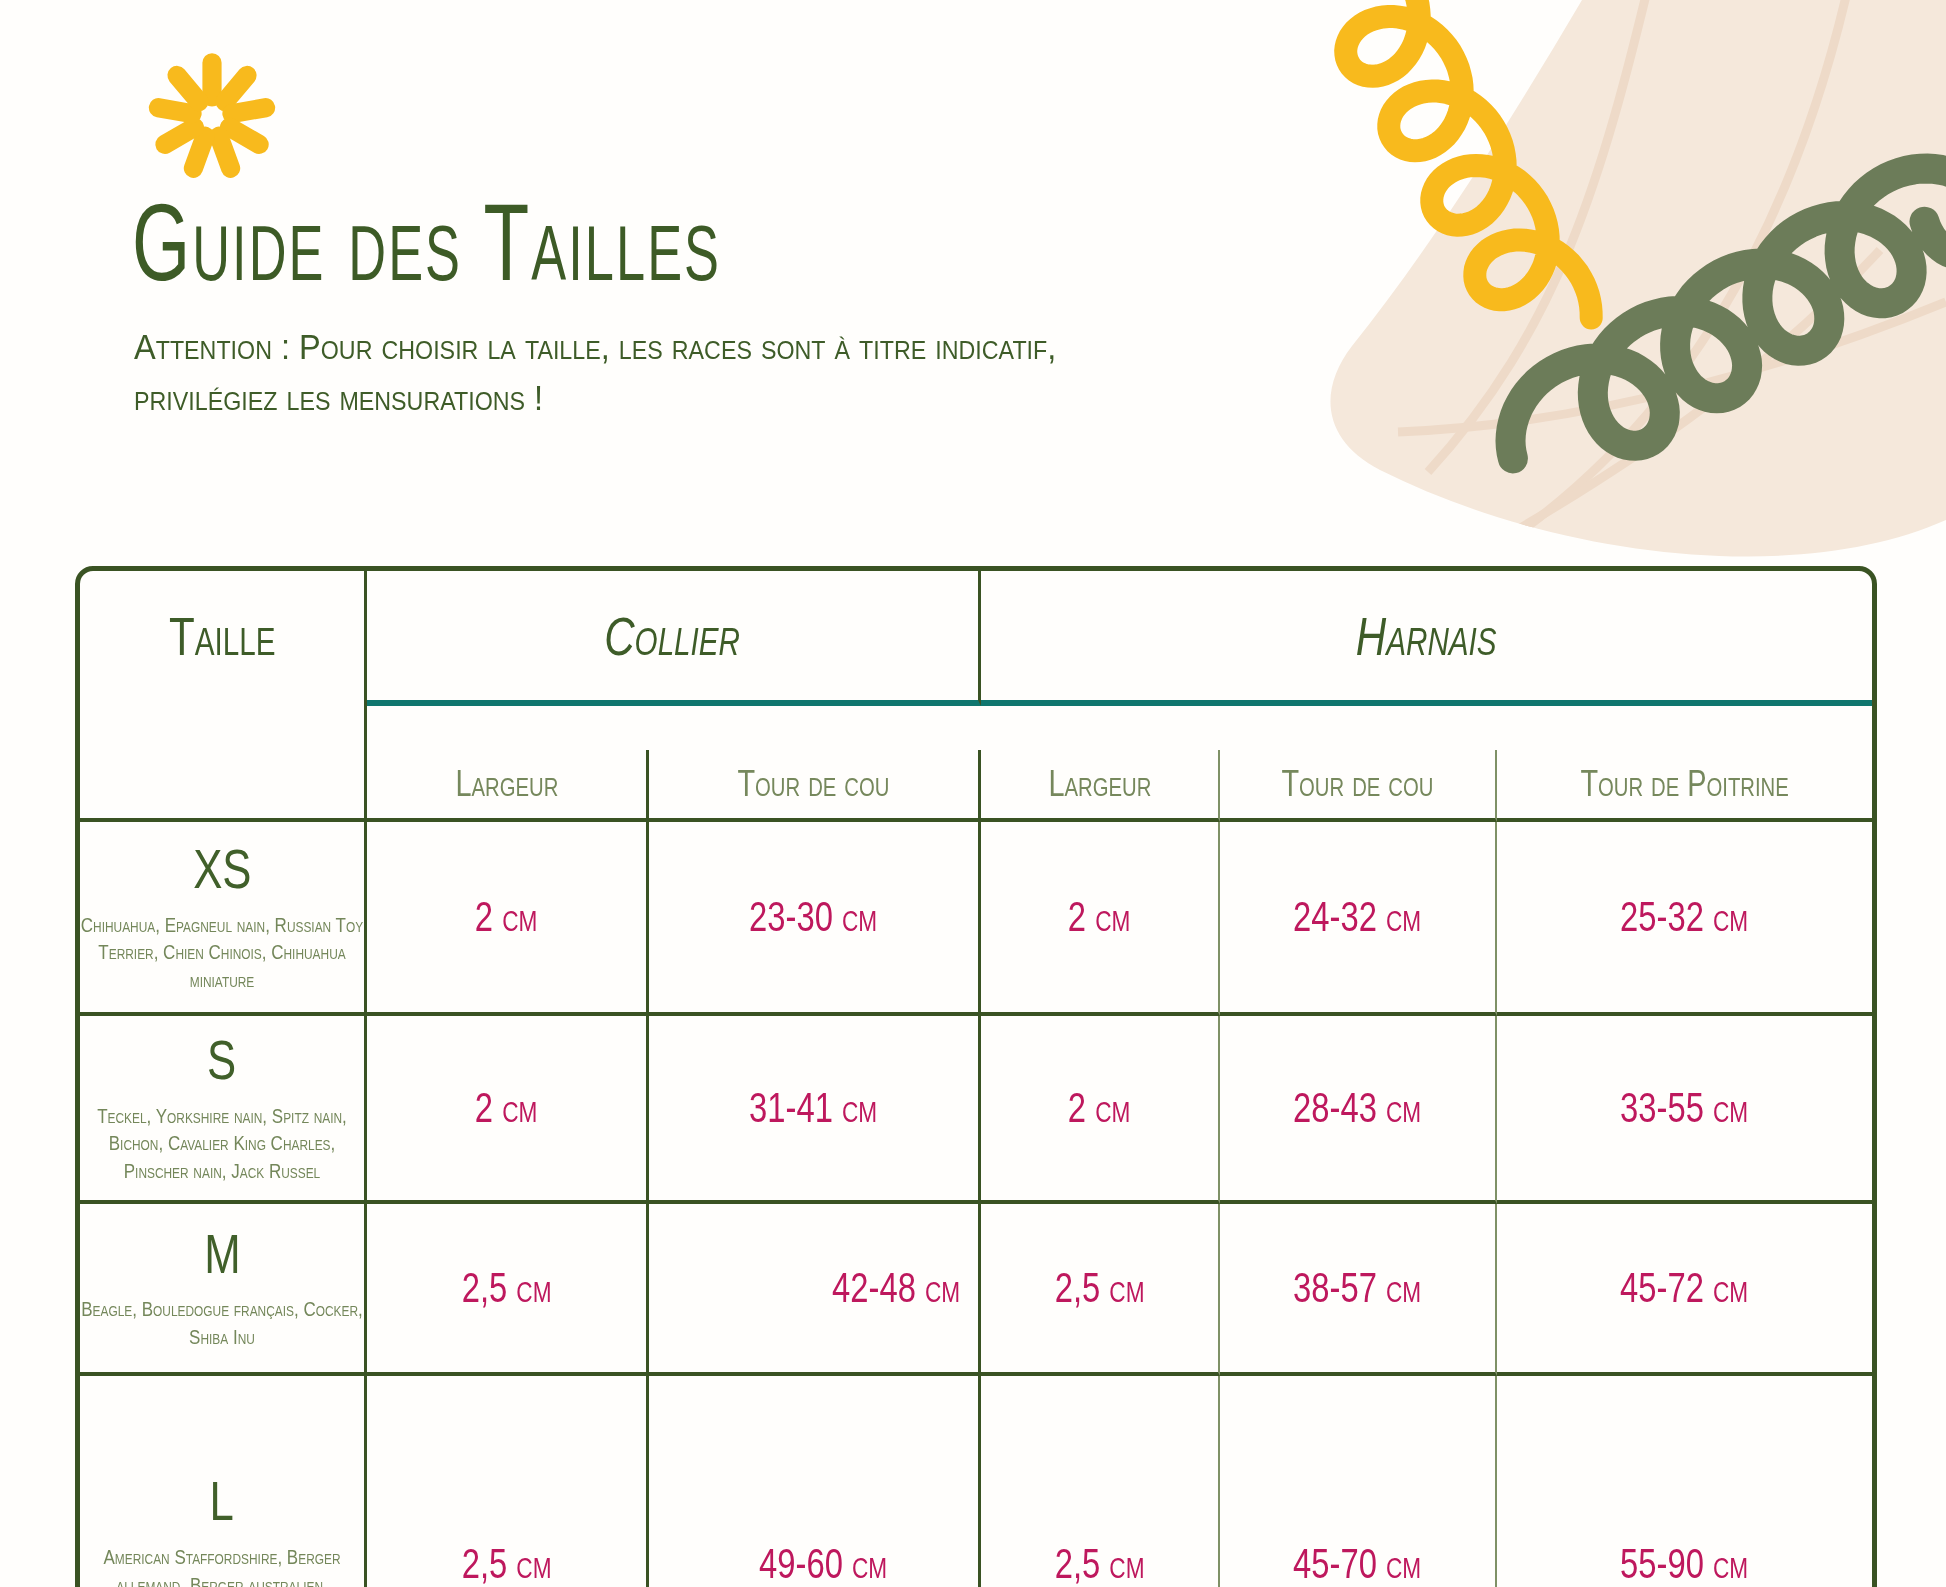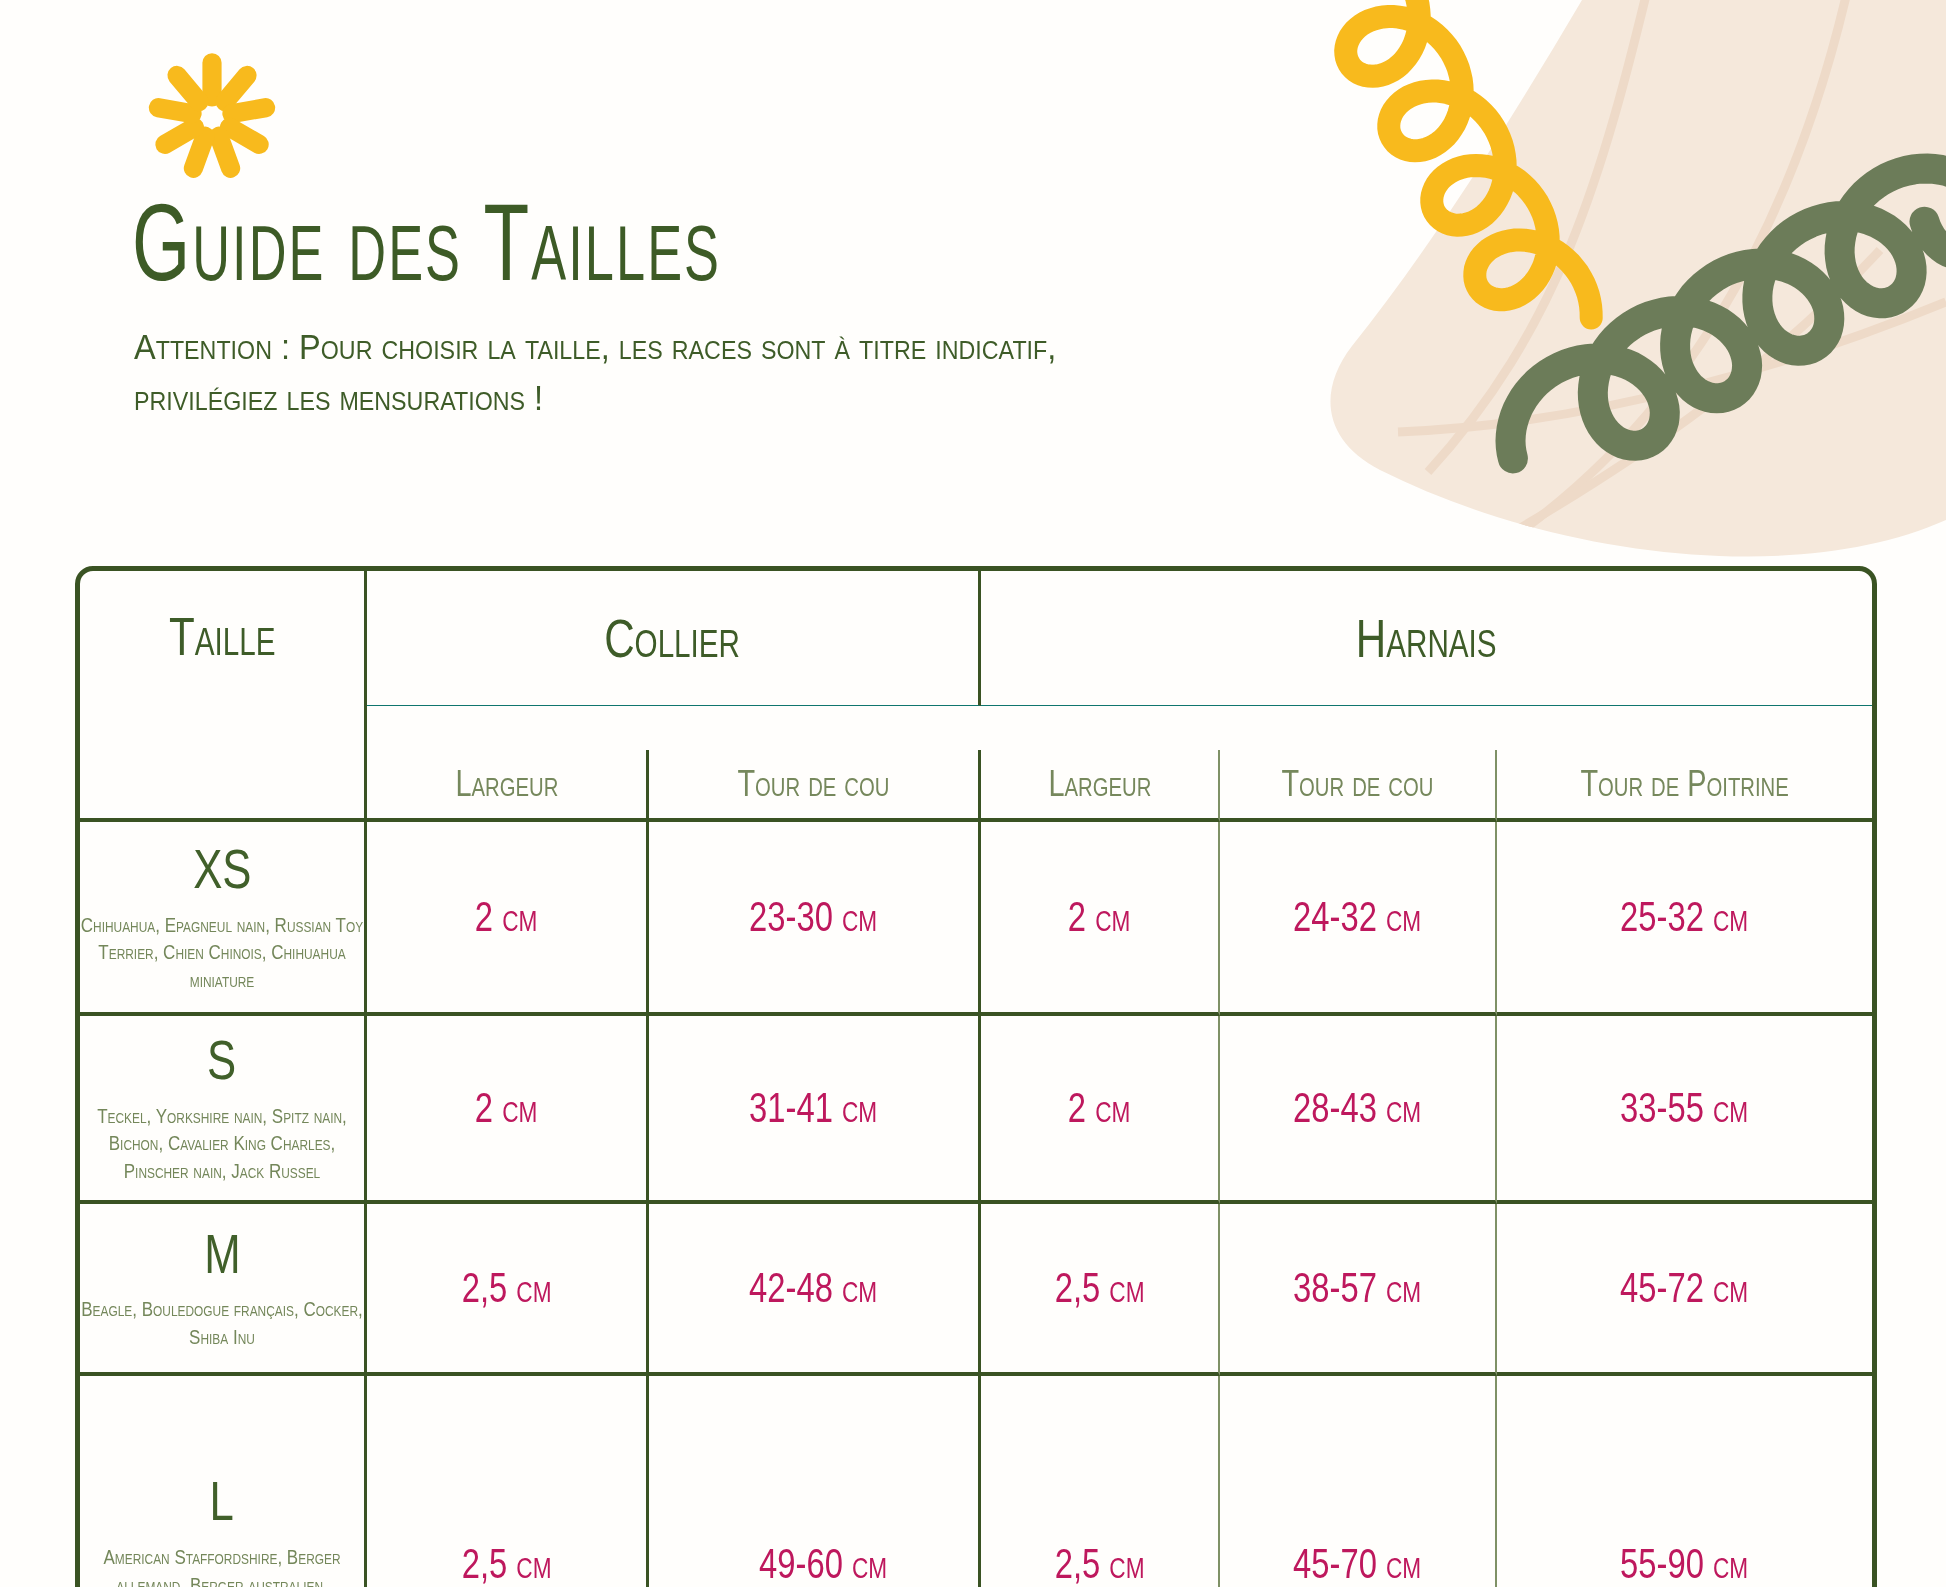--- a/index.html
+++ b/index.html
@@ -35,21 +35,21 @@
     border:5px solid #3a5323; border-radius:18px;
     display:grid;
     grid-template-columns:287px 282px 332px 239px 277px 1fr;
     grid-template-rows:135px 116px 194px 188px 172px 1fr;
     background:transparent;
   }
   .cell { display:flex; align-items:center; justify-content:center; box-sizing:border-box; }
   .br-dark { border-right:3px solid #3a5323; }
   .br-sage { border-right:2px solid #7f9166; }
   .bb-dark { border-bottom:4px solid #3a5323; }
-  .bb-sage { border-bottom:1px solid #0f766e; }
+  .bb-sage { border-bottom:6px solid #0f766e;font-style:italic; }
 
   .t-main  { font-size:54px; color:#3e5c28; }
   .t-sub   { font-size:37px; color:#76885c;margin-top:44px; }
   .t-val   { font-size:42px; color:#be185d; }
   .t-size  { font-size:56px; color:#41602a; line-height:1.05; }
   .t-breeds{
     font-size:20px; color:#74875a; line-height:1.38; text-align:center;
     width:340px; transform:scaleX(0.85); transform-origin:center top;
   }
   .size-cell { flex-direction:column; justify-content:center; gap:13px; }
@@ -163,21 +163,21 @@
       <span class="narrow">33-55 cm</span>
     </div>
 
   <div class="cell size-cell br-dark bb-dark" style="grid-row:5; grid-column:1;">
     <span class="sc t-size narrow">M</span>
     <div class="sc t-breeds">Beagle, Bouledogue français, Cocker, Shiba Inu</div>
   </div>
   <div class="cell br-dark bb-dark sc t-val" style="grid-row:5; grid-column:2;">
       <span class="narrow">2,5 cm</span>
     </div>
-  <div class="cell br-dark bb-dark sc t-val" style="grid-row:5; grid-column:3;">
+  <div class="cell br-dark bb-dark sc t-val" style="grid-row:5; grid-column:3;justify-content:flex-end;">
       <span class="narrow">42-48 cm</span>
     </div>
   <div class="cell br-sage bb-dark sc t-val" style="grid-row:5; grid-column:4;">
       <span class="narrow">2,5 cm</span>
     </div>
   <div class="cell br-sage bb-dark sc t-val" style="grid-row:5; grid-column:5;">
       <span class="narrow">38-57 cm</span>
     </div>
   <div class="cell bb-dark sc t-val" style="grid-row:5; grid-column:6;">
       <span class="narrow">45-72 cm</span>

